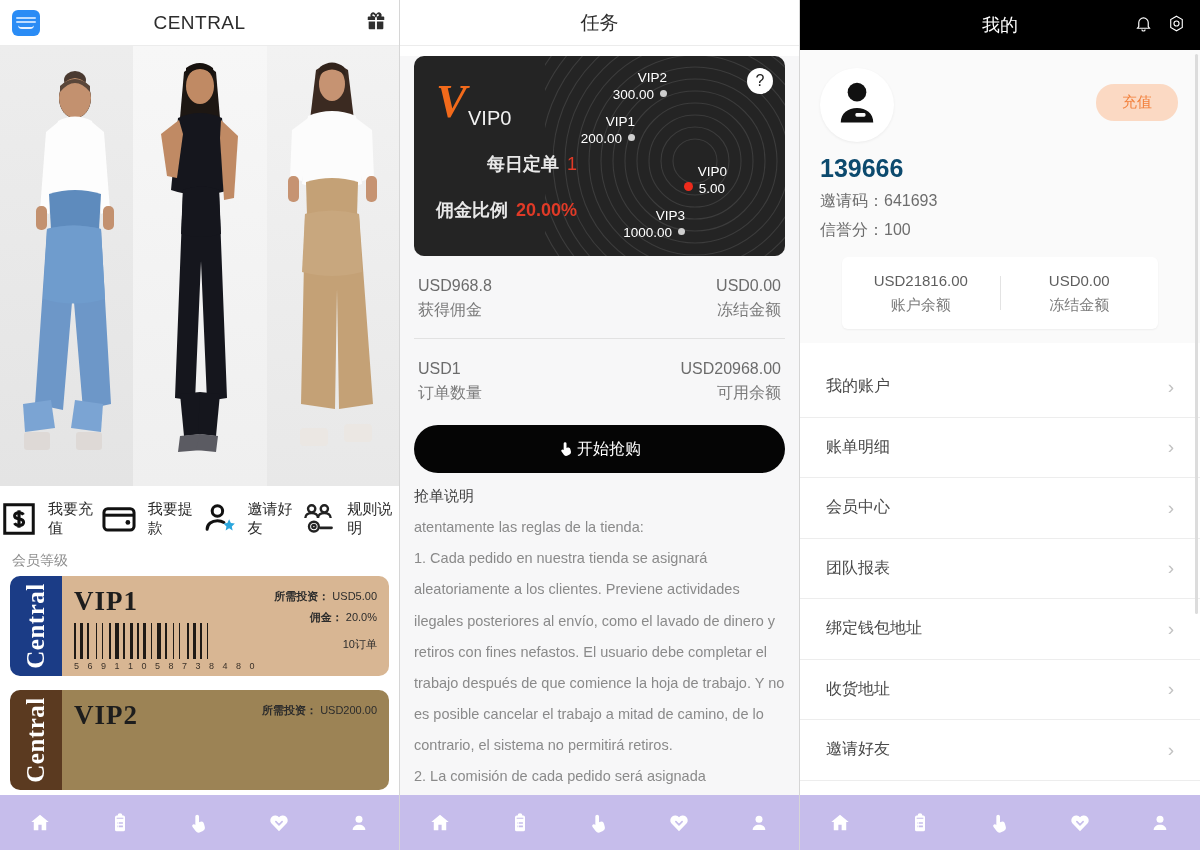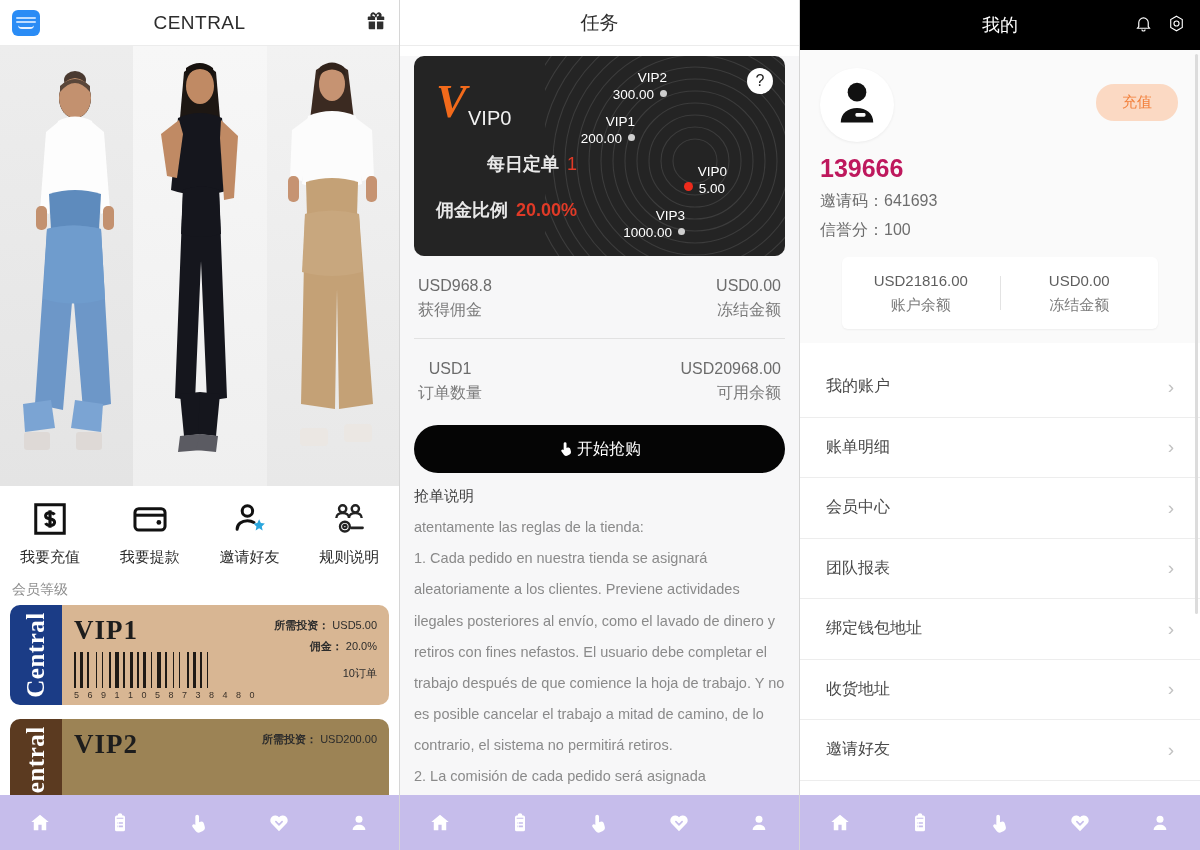--- a/index.html
+++ b/index.html
@@ -50,21 +50,21 @@
   .hero .bgcols { position:absolute; inset:0; display:flex; }
   .hero .bgcols span { flex:1; }
   .hero .bgcols span:nth-child(1){ background:linear-gradient(180deg,#ededed,#e4e4e4); }
   .hero .bgcols span:nth-child(2){ background:linear-gradient(180deg,#f7f7f7,#efefef); }
   .hero .bgcols span:nth-child(3){ background:linear-gradient(180deg,#f2f2f2,#e8e8e8); }
 
   .quick {
     display: flex; padding: 14px 0 6px; background:#fff;
   }
   .quick .q {
-    flex: 1; display:flex; flex-direction:column; align-items:center; gap:10px; cursor:pointer;
+    flex: 1; display:flex; flex-direction:row; align-items:center; gap:10px; cursor:pointer;
   }
   .quick .q .lbl { font-size: 15px; color:#2b2b2b; }
   .quick svg { display:block; }
 
   .sec-title { font-size: 14px; color:#8d8d8d; padding: 8px 12px 6px; }
 
   .vipcards { padding: 0 10px; }
   .vipcard {
     height: 100px; border-radius: 10px; overflow: hidden; display:flex;
     margin-bottom: 14px; position: relative; cursor:pointer;
@@ -124,21 +124,21 @@
     background:#fff; color:#222; font-size:16px; display:flex; align-items:center; justify-content:center; cursor:pointer;
   }
 
   .statbox { margin: 0 14px; background:#f7f7f8; }
   .statrow { display:flex; justify-content:space-between; padding: 18px 4px 16px; }
   .statrow + .statrow { border-top: 1px solid #e2e2e2; }
   .stat { font-size: 16px; color:#6c6c6c; line-height: 1.5; }
   .stat.r { text-align:right; }
   .stat .n { color:#6c6c6c; }
   .stat .lbl { color:#7a7a7a; }
-  .statrow.second .stat { text-align:center; }
+  .statrow.second .stat { }
   .statrow.second .stat.r { text-align:right; }
 
   .cta {
     margin: 4px 14px 0; height: 48px; border-radius: 26px; background:#050505;
     color:#fff; display:flex; align-items:center; justify-content:center; gap:2px;
     font-size: 16px; cursor:pointer;
   }
   .rules { padding: 14px 14px 0; }
   .rules h4 { font-size: 15px; color:#444; font-weight: 400; margin-bottom: 6px; }
   .rules p { font-size: 14.5px; color:#8a8a8a; line-height: 2.15; }
@@ -152,21 +152,21 @@
   .p3-top { background:#fafafa; padding: 18px 20px 14px; position:relative; }
   .avatar {
     width: 74px; height:74px; border-radius:50%; background:#fff;
     display:flex; align-items:center; justify-content:center;
     box-shadow: 0 1px 3px rgba(0,0,0,.06);
   }
   .recharge-btn {
     position:absolute; right:22px; top:34px; background:#fbd9c3; color:#f2803c;
     font-size:15px; padding: 9px 26px; border-radius: 18px; cursor:pointer;
   }
-  .uid { font-size: 25px; font-weight: 700; color:#be185d; margin-top: 12px; }
+  .uid { font-size: 25px; font-weight: 700; color:#0c4a6e; margin-top: 12px; }
   .uline { font-size: 16px; color:#6d6d6d; margin-top: 8px; }
   .balcard {
     margin: 16px 22px 0; background:#fff; border-radius: 6px; height: 72px;
     display:flex; align-items:center; box-shadow: 0 1px 2px rgba(0,0,0,.05);
   }
   .balcard .half { flex:1; text-align:center; font-size: 15px; color:#5e5e5e; line-height: 1.6; }
   .balcard .half .sub { color:#7c7c7c; }
   .balcard .divider { width:1px; height: 34px; background:#e3e3e3; }
 
   .menu { margin-top: 14px; background:#fff; }

